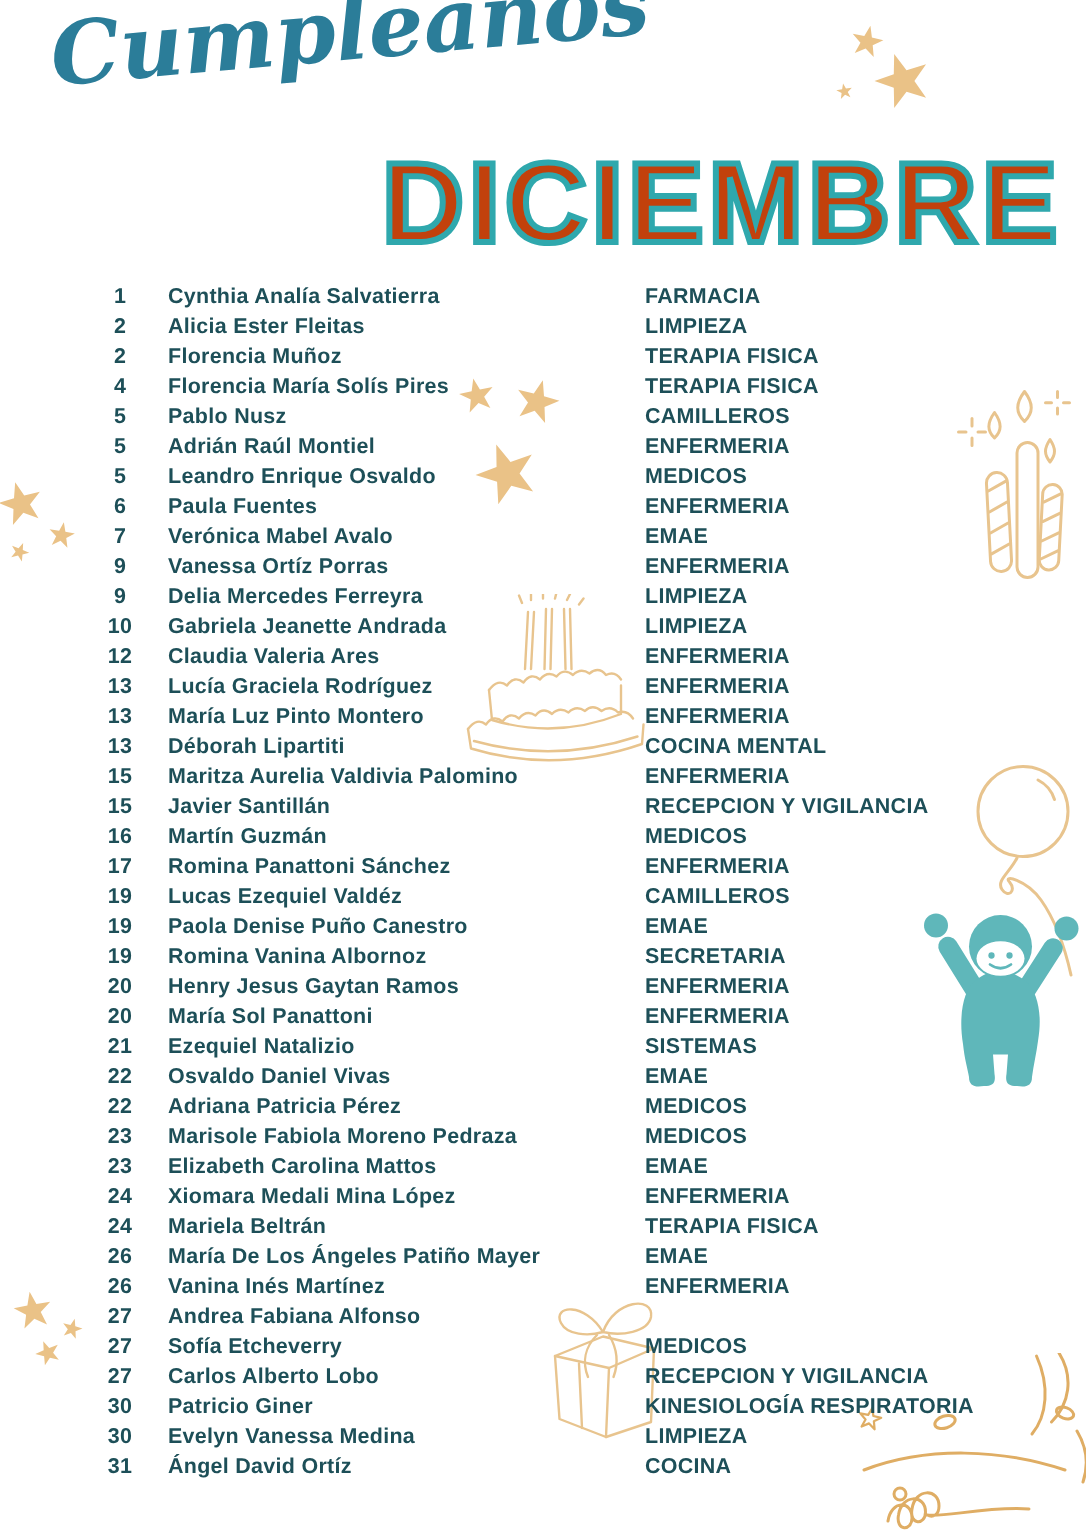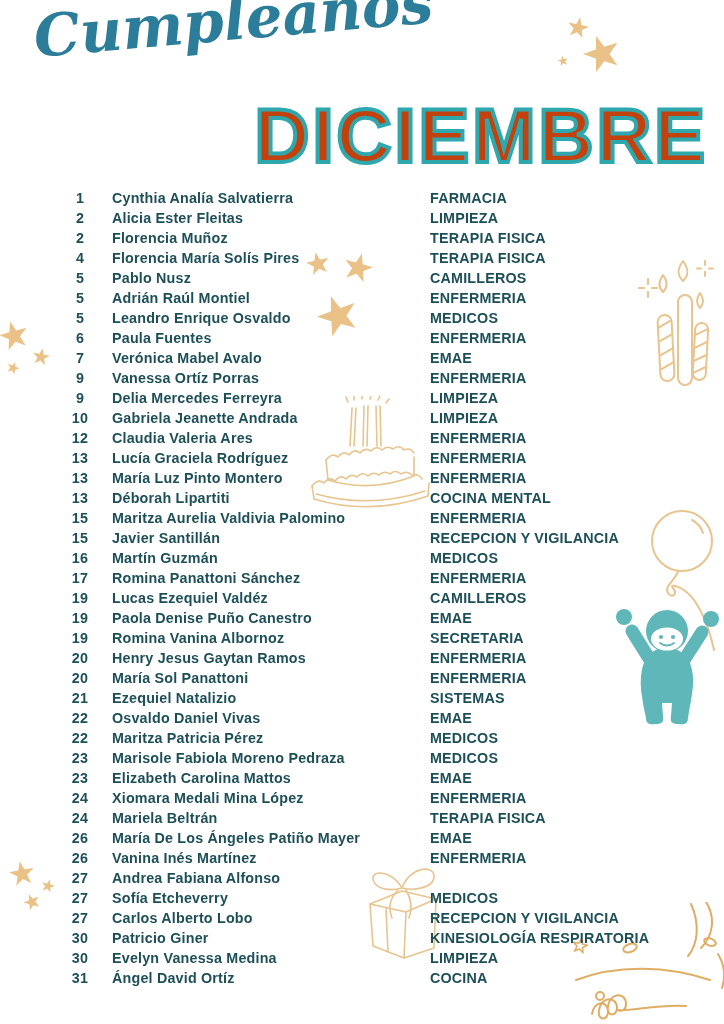--- a/index.html
+++ b/index.html
@@ -296,21 +296,21 @@
         <span class="name">Ezequiel Natalizio</span>
         <span class="dept">SISTEMAS</span>
       </div>
       <div class="row">
         <span class="day">22</span>
         <span class="name">Osvaldo Daniel Vivas</span>
         <span class="dept">EMAE</span>
       </div>
       <div class="row">
         <span class="day">22</span>
-        <span class="name">Maritza Patricia Pérez</span>
+        <span class="name">Adriana Patricia Pérez</span>
         <span class="dept">MEDICOS</span>
       </div>
       <div class="row">
         <span class="day">23</span>
         <span class="name">Marisole Fabiola Moreno Pedraza</span>
         <span class="dept">MEDICOS</span>
       </div>
       <div class="row">
         <span class="day">23</span>
         <span class="name">Elizabeth Carolina Mattos</span>

